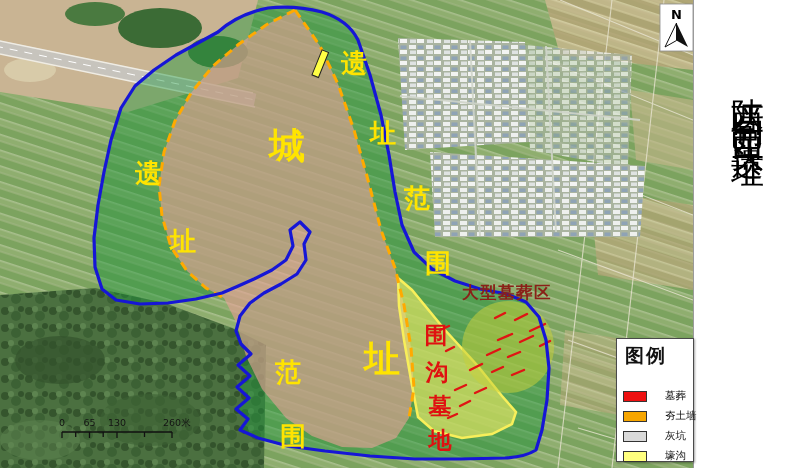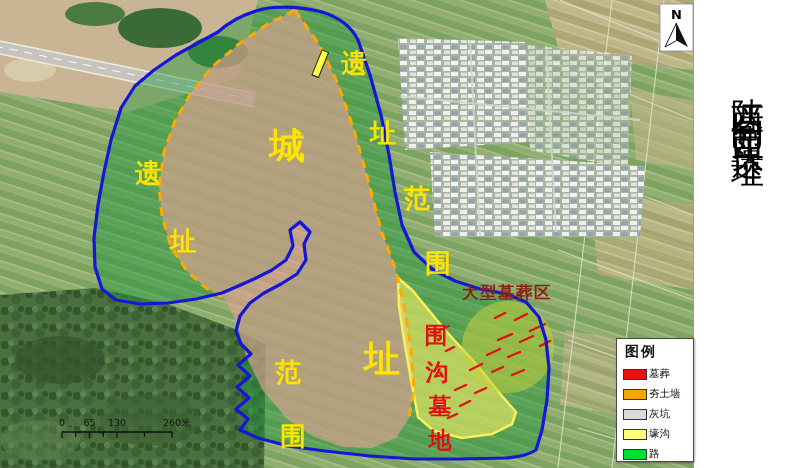--- a/index.html
+++ b/index.html
@@ -5,24 +5,24 @@
   html,body{margin:0;padding:0;background:#ffffff;}
   #stage{position:relative;width:800px;height:468px;background:#ffffff;overflow:hidden;
          font-family:"DejaVu Sans","Liberation Sans",sans-serif;}
   #map-wrap{position:absolute;left:0;top:0;width:694px;height:468px;border-right:1px solid #9a9a9a;
             box-sizing:border-box;background:#8fae6f;}
   svg{display:block;}
   
   #legend{position:absolute;left:616px;top:338px;width:78px;height:124px;background:#ffffff;
           border:1px solid #4a4a4a;box-shadow:1px 1px 2px rgba(0,0,0,.35);box-sizing:border-box;
           padding:4px 0 0 6px;z-index:30;}
-  #legend .lg-title{font-size:14px;font-weight:bold;color:#111;letter-spacing:2px;margin:0 0 3px 2px;}
+  #legend .lg-title{font-size:19px;font-weight:bold;color:#111;letter-spacing:2px;margin:0 0 17px 2px;}
   .lg-item{display:flex;align-items:center;height:20px;}
   .lg-swatch{width:24px;height:11px;border:1px solid #333;box-sizing:border-box;flex:0 0 auto;}
-  .lg-label{font-size:10.5px;color:#111;margin-left:2px;white-space:nowrap;}
+  .lg-label{font-size:10.5px;color:#111;margin-left:18px;white-space:nowrap;}
   
   #title-panel{position:absolute;left:694px;top:0;width:106px;height:468px;background:#ffffff;}
   #map-title{position:absolute;left:50%;transform:translateX(-50%);top:72px;
              writing-mode:vertical-rl;text-orientation:upright;
              font-family:"DejaVu Serif","Liberation Serif",serif;
              font-size:33px;color:#000;letter-spacing:8px;font-weight:500;}
   text{font-family:"DejaVu Sans","Liberation Sans",sans-serif;}
   .map-label{font-weight:bold;}
 </style>
 </head>

